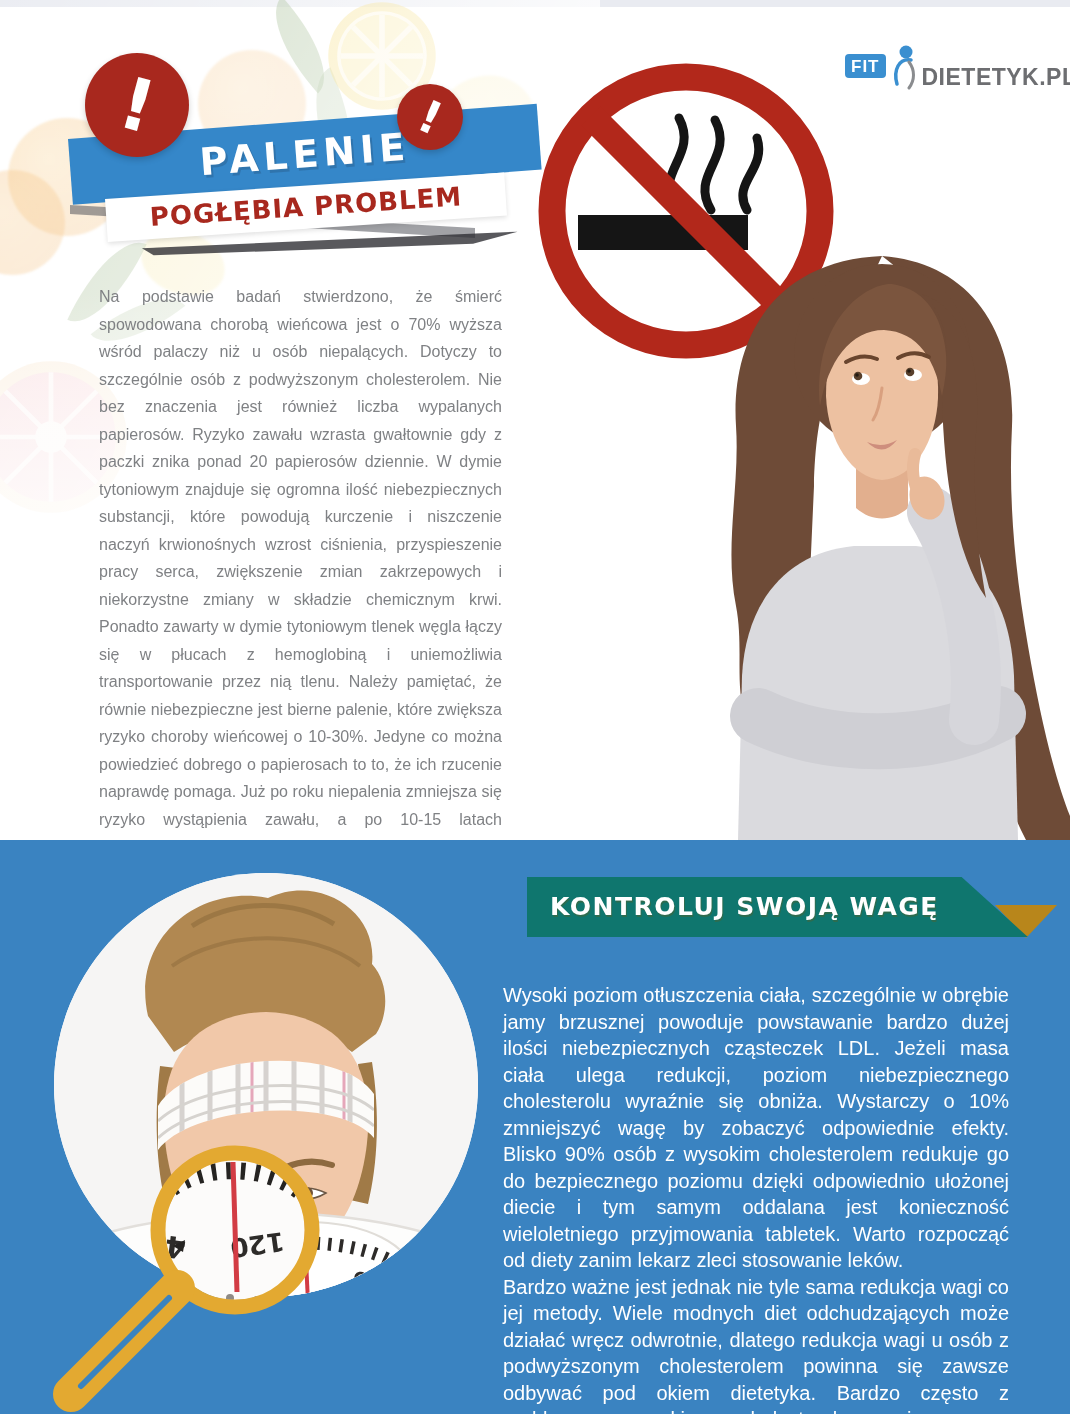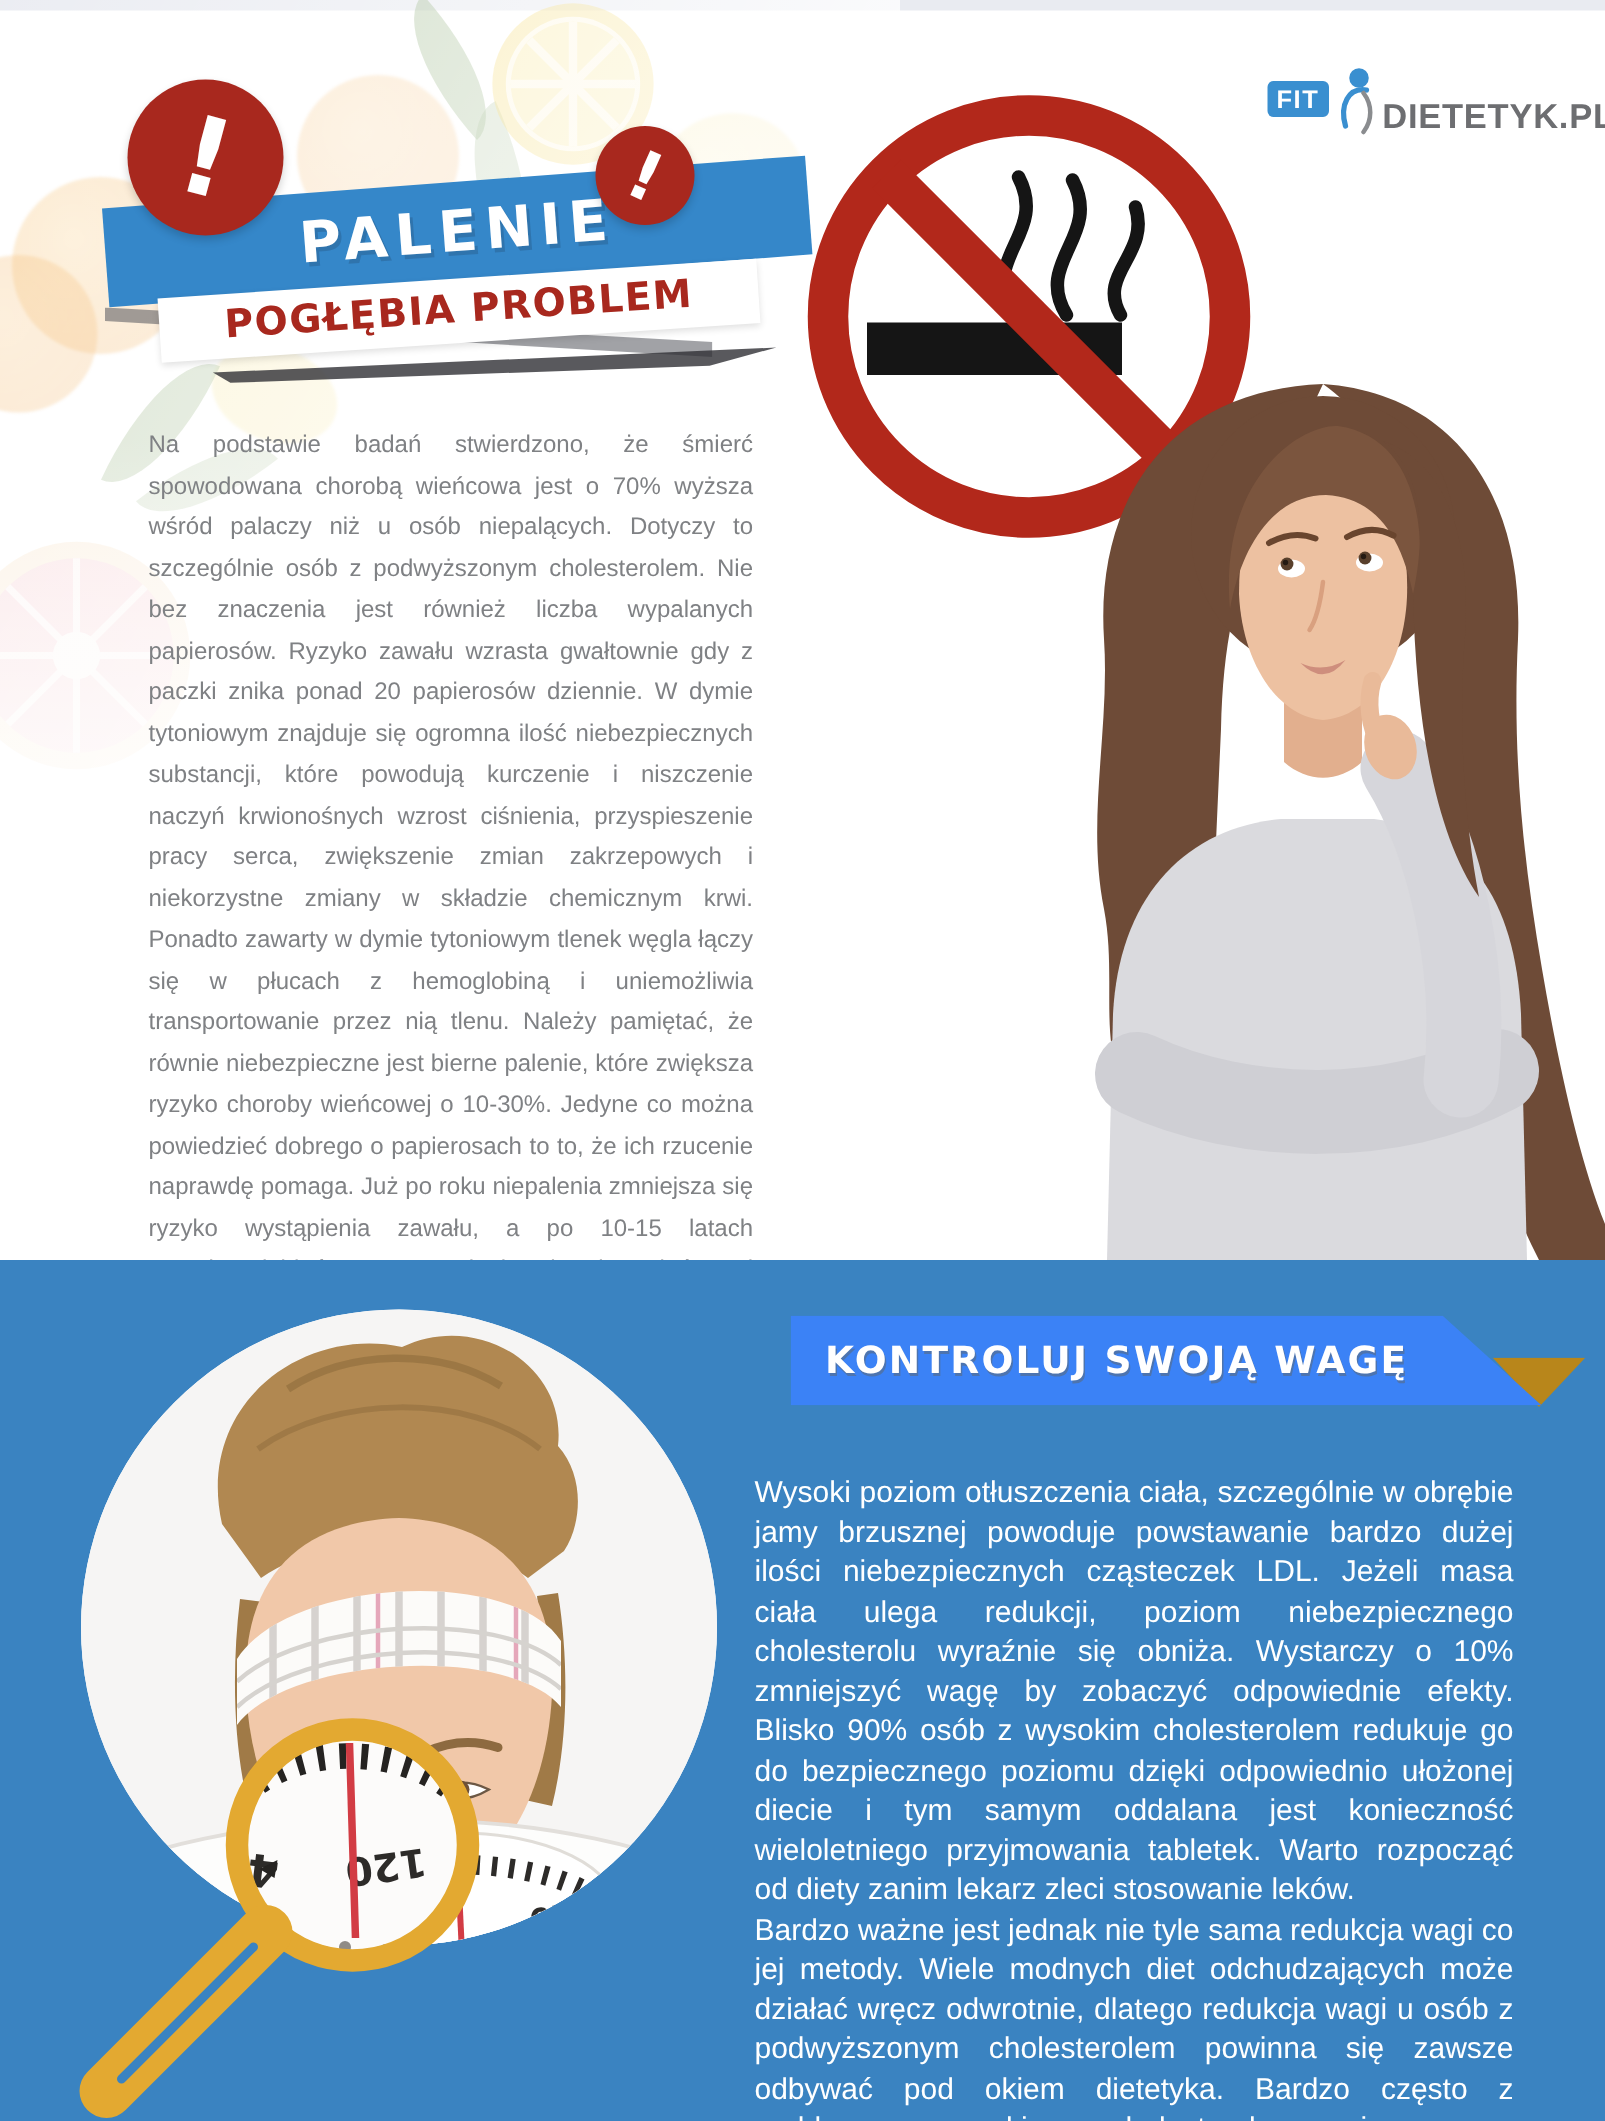--- a/index.html
+++ b/index.html
@@ -72,21 +72,21 @@
   .smoking-body{left:99px;top:283px;width:403px;margin:0;color:#7f8184;font-size:16px;
     line-height:27.5px;text-align:justify;}
 
   
   .bottom-section{left:0;top:840px;width:1070px;height:574px;background:#3a83c1;}
   .scale-photo{position:absolute;left:52px;top:26px;width:428px;height:442px;}
   .magnifier{position:absolute;left:25px;top:286px;width:320px;height:288px;}
 
   .gold-fold{position:absolute;left:995px;top:65px;width:62px;height:33px;background:#b8861b;
     clip-path:polygon(0 0,100% 0,50% 100%);}
-  .gold-banner{position:absolute;left:527px;top:37px;width:530px;height:60px;background:#3b82f6;
+  .gold-banner{position:absolute;left:527px;top:37px;width:530px;height:60px;background:#0f766e;
     clip-path:polygon(0 0,82% 0,94.5% 100%,0 100%);}
   .gold-banner .ttl{position:absolute;left:0;top:0;width:435px;text-align:center;line-height:60px;
     color:#fff;font-family:"DejaVu Sans",sans-serif;font-weight:800;font-size:25px;letter-spacing:1.5px;
     text-shadow:1px 2px 0 rgba(120,85,10,.3);}
 
   .weight-text{position:absolute;left:503px;top:142px;width:506px;color:#ffffff;font-size:20px;
     line-height:26.5px;text-align:justify;}
   .weight-text p{margin:0;}
 </style>
 </head>

